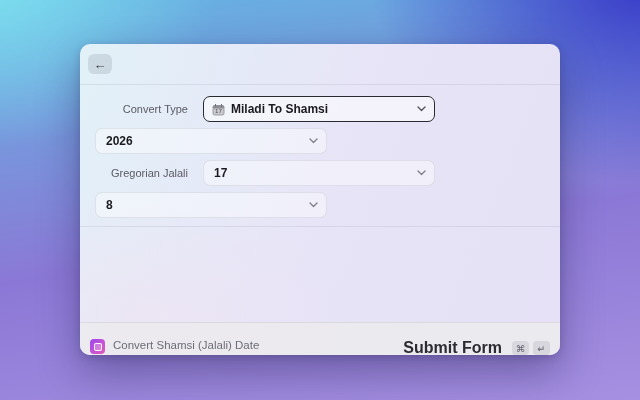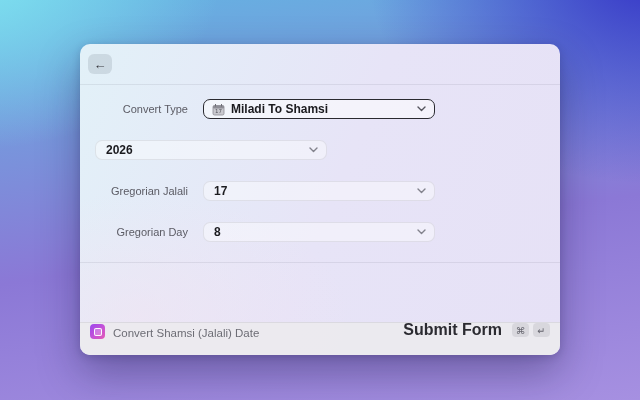--- a/index.html
+++ b/index.html
@@ -43,33 +43,33 @@
     background: rgba(88,102,114,0.16);
     display: flex; align-items: center; justify-content: center;
     font-size: 13px; font-weight: bold; color: #36363c;
     cursor: pointer;
   }
   .form-area { padding-top: 13px; }
   .form-row {
     display: flex;
     align-items: center;
     height: 22px;
-    margin-bottom: 19px;
+    margin-bottom: 10px;
   }
   .form-label {
     width: 108px;
     text-align: right;
     font-size: 11px;
     color: #5b5b64;
     flex: 0 0 108px;
   }
   .field {
     margin-left: 15px;
     width: 232px;
-    height: 20px;
+    height: 26px;
     border-radius: 7px;
     background: rgba(255,255,255,0.42);
     border: 1px solid rgba(30,30,45,0.09);
     display: flex;
     align-items: center;
     padding: 0 8px 0 10px;
     cursor: pointer;
   }
   .field.focused {
     border: 1.5px solid #2a2a30;
@@ -95,21 +95,21 @@
     background: rgba(30,30,45,0.08);
     margin-top: 9px;
   }
   .content-spacer { flex: 1; }
   .footer {
     flex: 0 0 27px;
     height: 27px;
     background: rgba(235,234,238,0.92);
     border-top: 1px solid rgba(30,30,45,0.08);
     display: flex;
-    align-items: flex-end;
+    align-items: flex-start;
     padding: 16px 10px;
   }
   .ext-icon {
     width: 15px; height: 15px;
     border-radius: 4px;
     background: linear-gradient(135deg, #9b46ee 0%, #c653d6 55%, #e45ab4 100%);
     display: flex; align-items: center; justify-content: center;
     flex: 0 0 15px;
   }
   .ext-icon .inner {
@@ -199,21 +199,20 @@
           <span class="spacer"></span>
           <span class="chevron">
             <svg width="9" height="6" viewBox="0 0 9 6">
                 <polyline points="1,1 4.5,4.5 8,1" fill="none" stroke="#82828c" stroke-width="1.4" stroke-linecap="round" stroke-linejoin="round"></polyline>
               </svg>
           </span>
         </div>
       </div>
 
       <div class="form-row">
-        <div class="form-label">Gregorian Day</div>
         <div class="field">
           <span class="field-value">8</span>
           <span class="spacer"></span>
           <span class="chevron">
             <svg width="9" height="6" viewBox="0 0 9 6">
                 <polyline points="1,1 4.5,4.5 8,1" fill="none" stroke="#82828c" stroke-width="1.4" stroke-linecap="round" stroke-linejoin="round"></polyline>
               </svg>
           </span>
         </div>
       </div>

